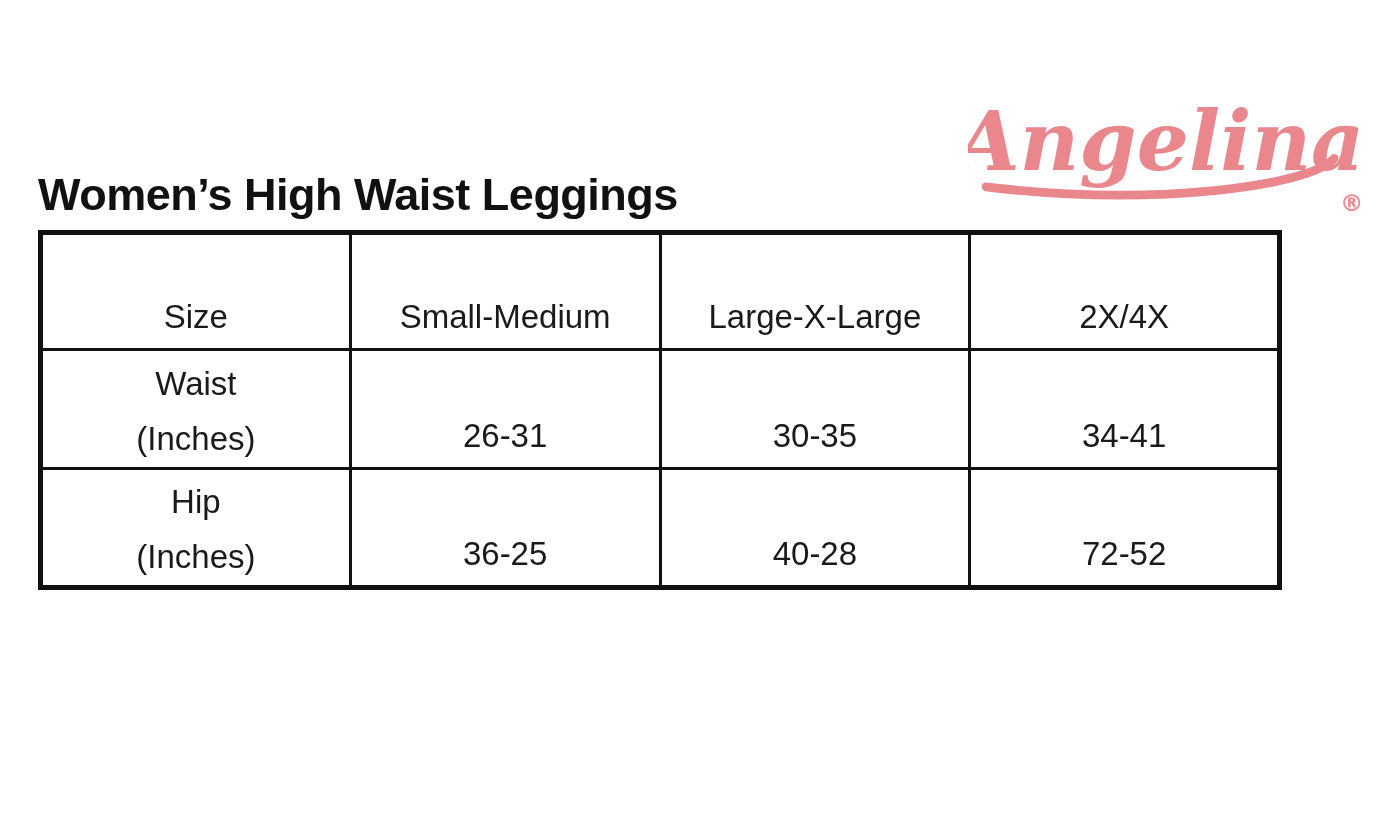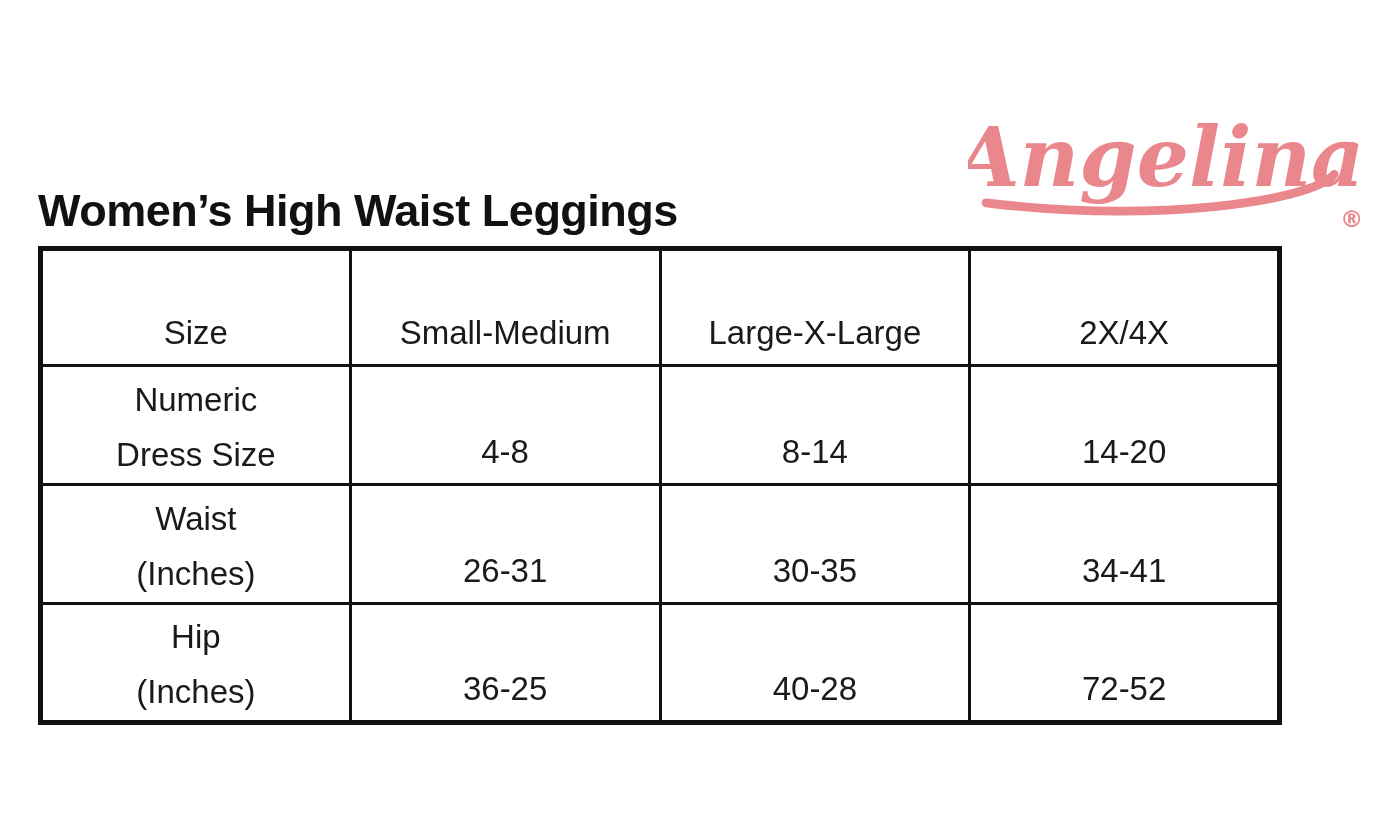--- a/index.html
+++ b/index.html
@@ -7,21 +7,21 @@
     padding: 0;
     background: #ffffff;
     font-family: "Liberation Sans", "DejaVu Sans", sans-serif;
   }
   .page {
     position: relative;
     width: 1400px;
     height: 840px;
     background: #ffffff;
     box-sizing: border-box;
-    padding: 16px 38px;
+    padding: 0 38px;
     overflow: hidden;
   }
   .header {
     display: flex;
     justify-content: space-between;
     align-items: flex-end;
     height: 230px;
     box-sizing: border-box;
     padding-bottom: 12px;
   }
@@ -97,29 +97,20 @@
       <tr class="header-row">
         <th>Size</th>
         <th>Small-Medium</th>
         <th>Large-X-Large</th>
         <th>2X/4X</th>
       </tr>
     </thead>
     <tbody>
       <tr class="data-row">
         <td>
-          <span class="label-line">Numeric</span>
-          <span class="label-line">Dress Size</span>
-        </td>
-        <td>4-8</td>
-        <td>8-14</td>
-        <td>14-20</td>
-      </tr>
-      <tr class="data-row">
-        <td>
           <span class="label-line">Waist</span>
           <span class="label-line">(Inches)</span>
         </td>
         <td>26-31</td>
         <td>30-35</td>
         <td>34-41</td>
       </tr>
       <tr class="data-row">
         <td>
           <span class="label-line">Hip</span>

